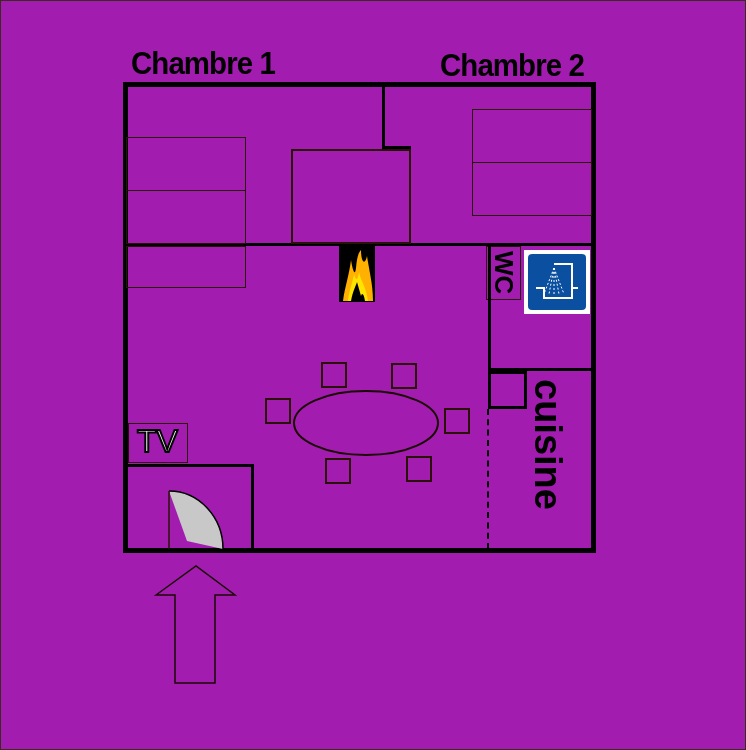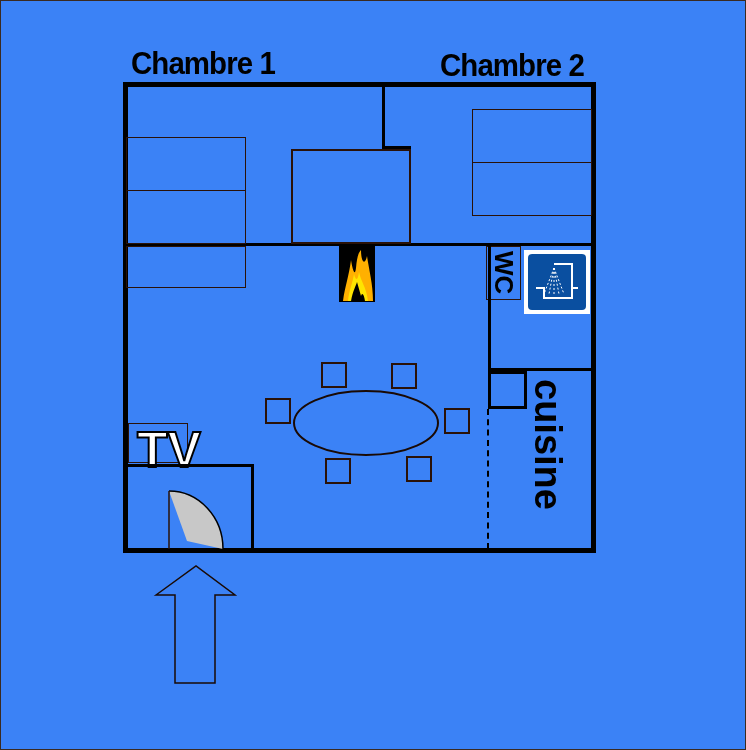--- a/index.html
+++ b/index.html
@@ -1,31 +1,31 @@
 <!DOCTYPE html>
 <html><head>
   <meta charset="utf-8">
   <style>
     html, body { margin: 0; padding: 0; }
     body { width: 746px; height: 750px; overflow: hidden; background: #ff9966; }
     .canvas {
       position: relative; width: 744px; height: 748px;
-      background: #3b82f6; border: 1px solid #3a2a20;
+      background: #a21caf; border: 1px solid #3a2a20;
       font-family: "Liberation Sans", sans-serif;
     }
     .abs { position: absolute; box-sizing: border-box; }
     .label {
       position: absolute; font-weight: bold; color: #000;
       font-family: "Liberation Sans", sans-serif;
       letter-spacing: -1px; transform: scaleX(0.92); transform-origin: left top;
     }
     .thin { border: 1.5px solid #2a1208; }
     .wall { background: #000; position: absolute; }
     .tv-label {
-      position: absolute; font-weight: bold; font-size: 50px; color: #fff;
+      position: absolute; font-weight: normal; font-size: 32px; color: #fff;
       -webkit-text-stroke: 2px #000; font-family: "Liberation Sans", sans-serif;
       line-height: 1;
     }
     .vert {
       position: absolute; font-weight: bold; color: #000;
       writing-mode: vertical-rl; font-family: "Liberation Sans", sans-serif;
       line-height: 1;
     }
     svg { position: absolute; overflow: visible; }
   </style>

